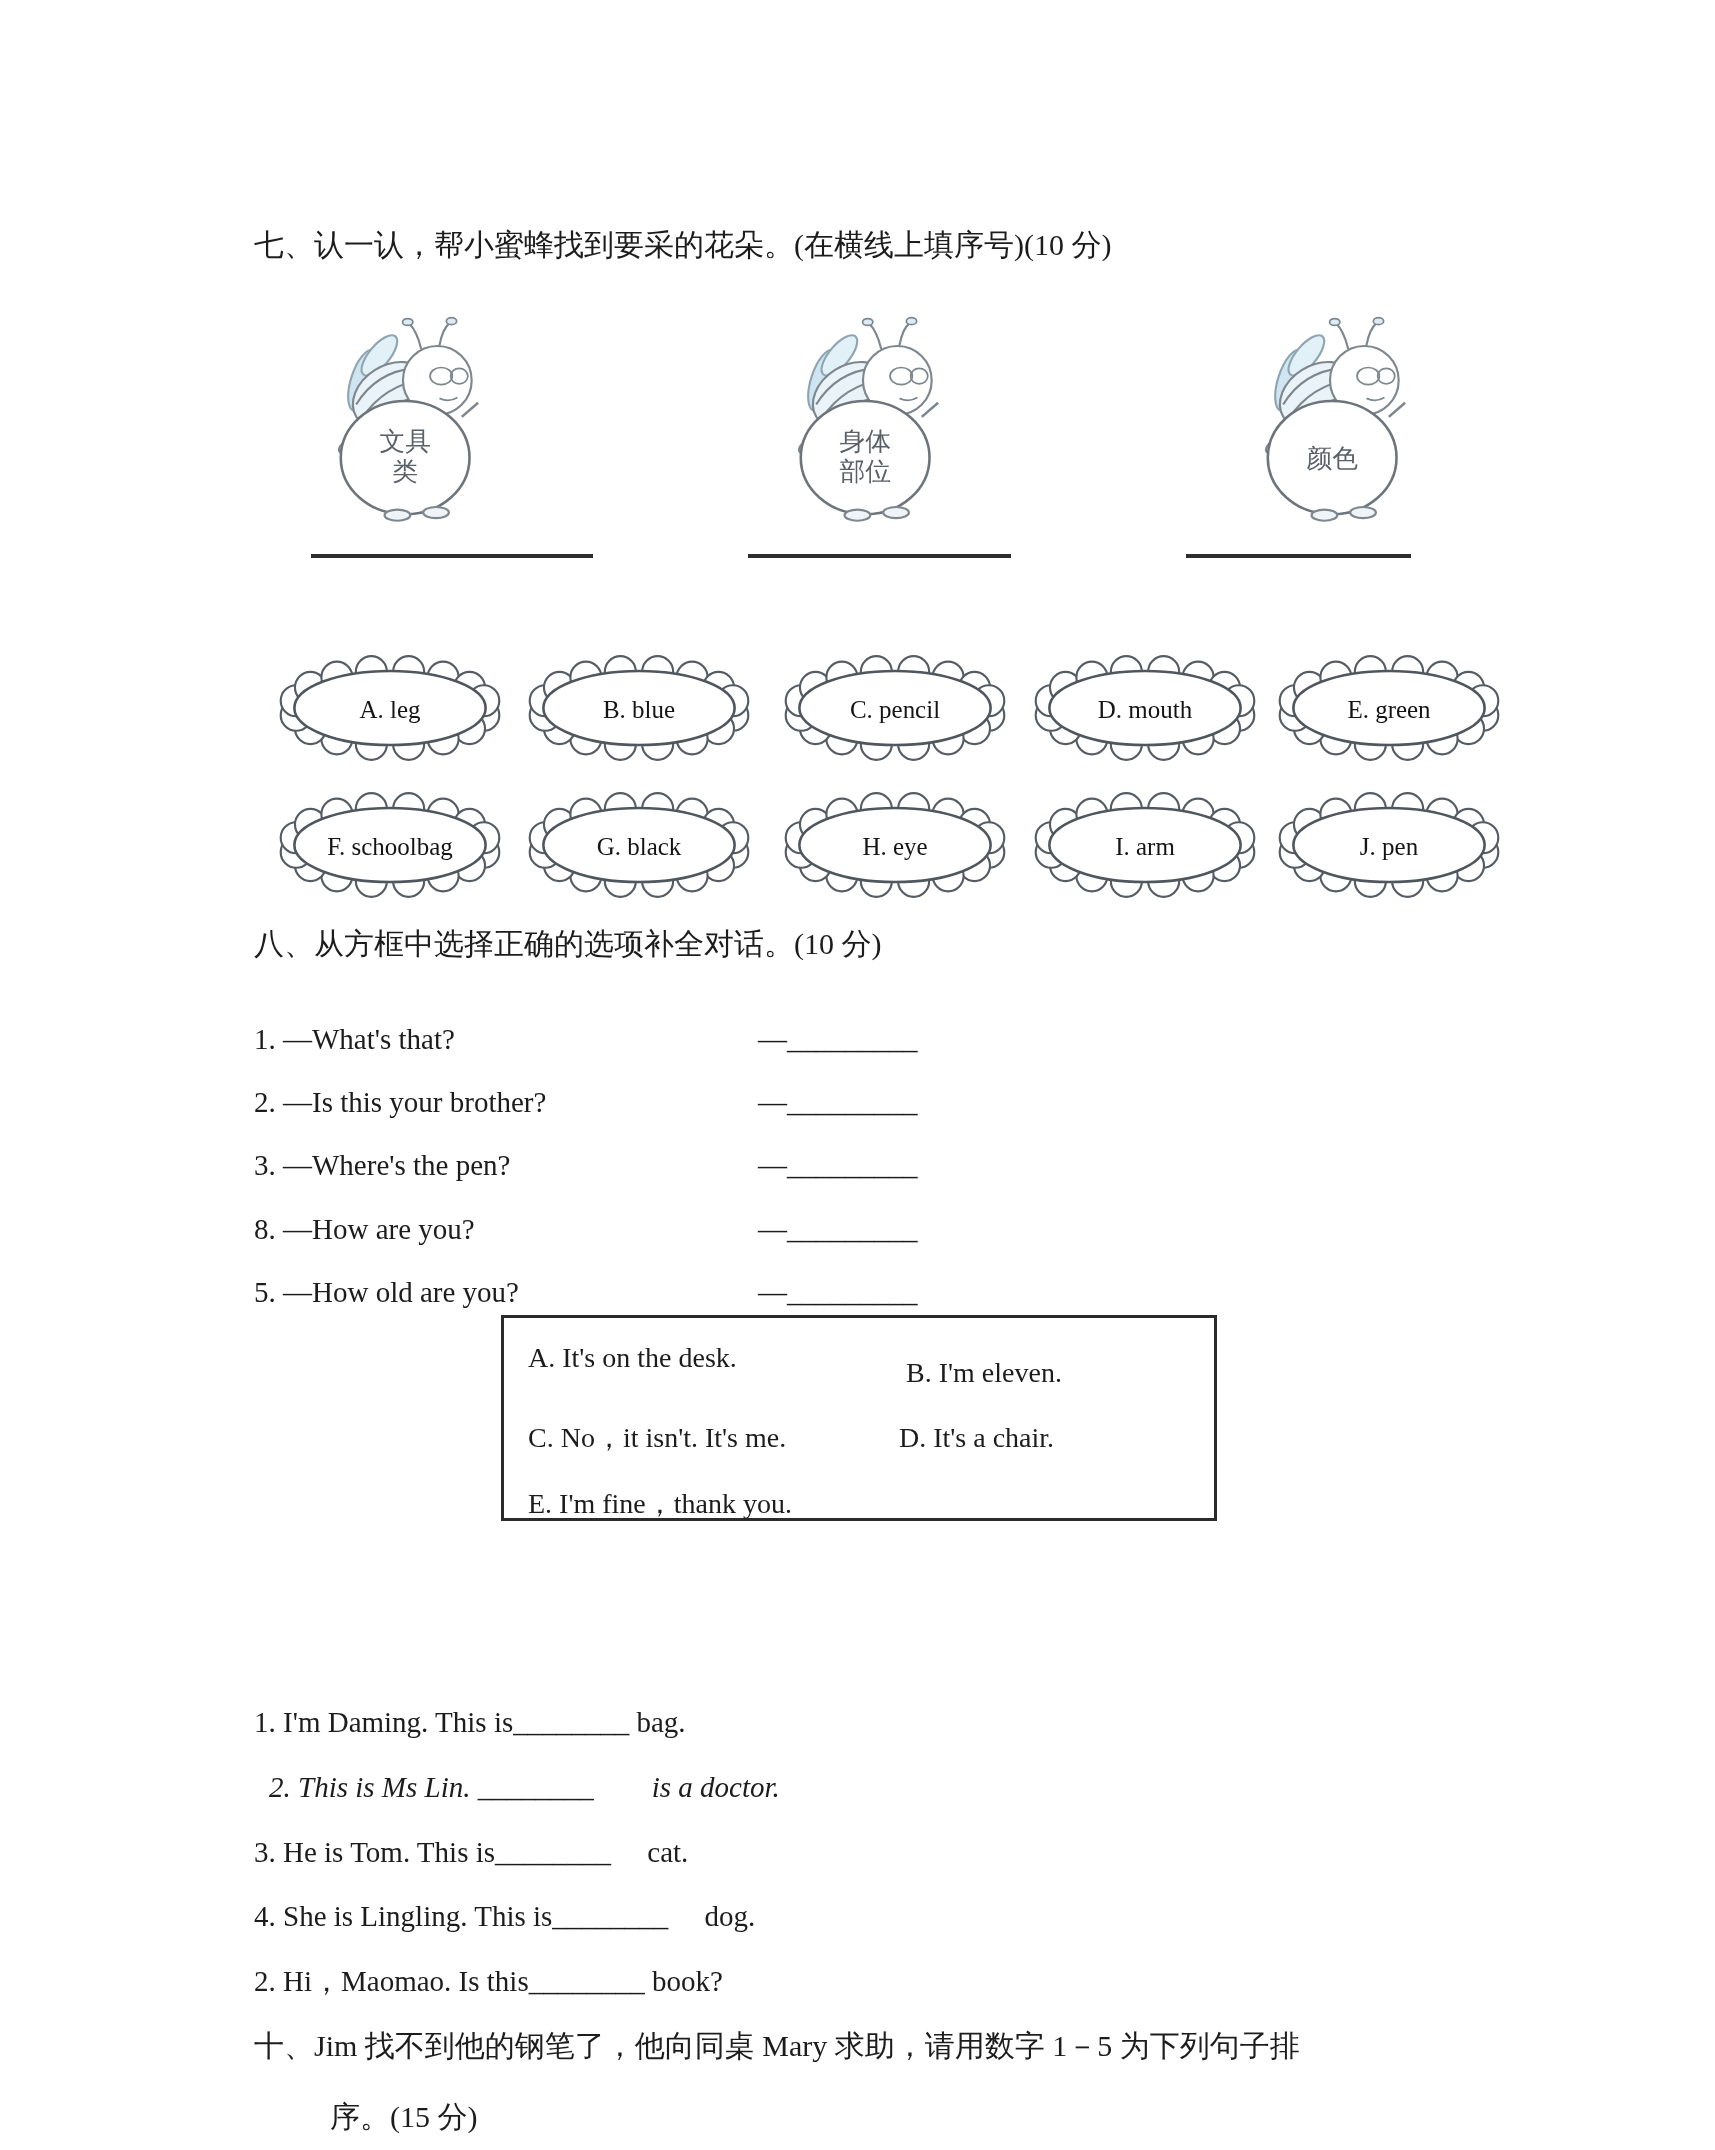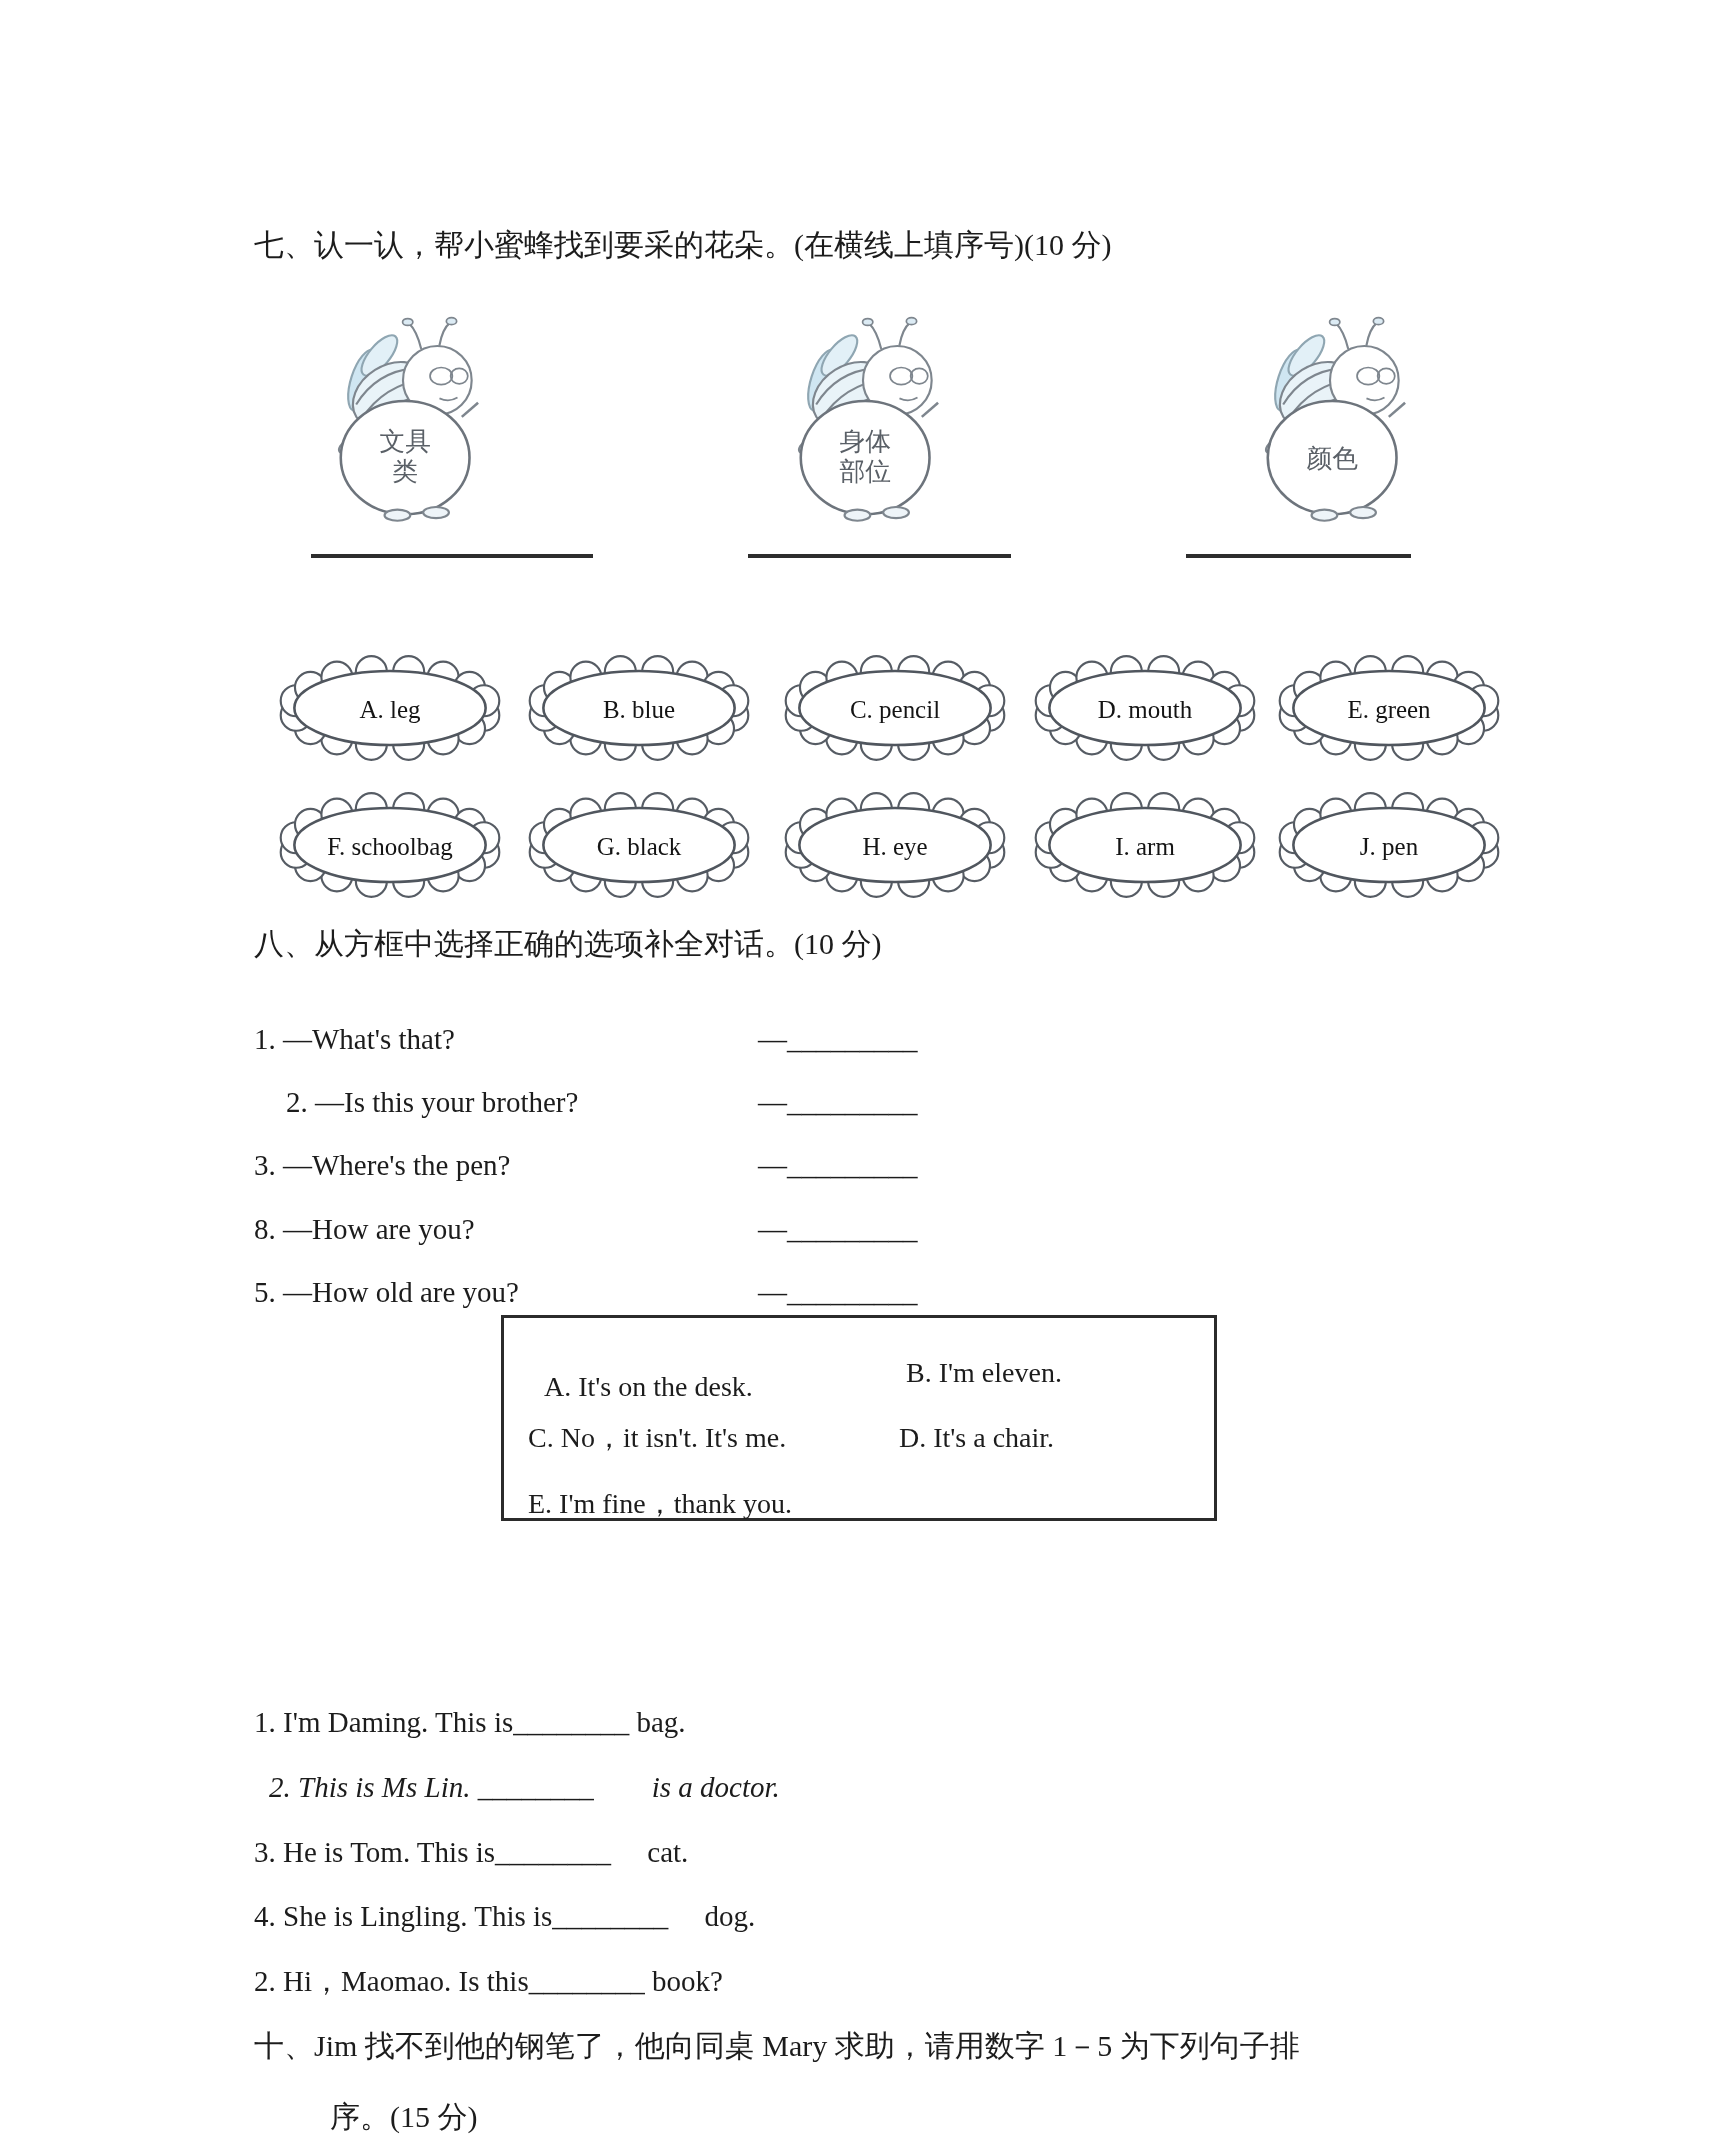--- a/index.html
+++ b/index.html
@@ -361,31 +361,31 @@
       <ellipse class="flower-inner" cx="260" cy="125" rx="222" ry="86"></ellipse>
       <text class="flower-label" x="260" y="148" text-anchor="middle">J. pen</text>
     </svg>
   </div>
     </div>
 
   <div class="line title" style="left:254px;top:926px">八、从方框中选择正确的选项补全对话。(10 分)</div>
   <div id="questions">
       <div class="line" style="left: 254px; top: 1022px;">1. —What's that?</div>
       <div class="line" style="left: 758px; top: 1022px;">—_________</div>
-      <div class="line" style="left: 254px; top: 1085px; margin-left: 32px;">2. —Is this your brother?</div>
+      <div class="line" style="left: 254px; top: 1085px;">2. —Is this your brother?</div>
       <div class="line" style="left: 758px; top: 1085px;">—_________</div>
       <div class="line" style="left: 254px; top: 1148px;">3. —Where's the pen?</div>
       <div class="line" style="left: 758px; top: 1148px;">—_________</div>
       <div class="line" style="left: 254px; top: 1212px;">8. —How are you?</div>
       <div class="line" style="left: 758px; top: 1212px;">—_________</div>
       <div class="line" style="left: 254px; top: 1275px;">5. —How old are you?</div>
       <div class="line" style="left: 758px; top: 1275px;">—_________</div>
     </div>
   <div class="answer-box" id="abox">
-      <div class="abox-opt" style="left: 24px; top: 52px; margin-left: 16px;">A. It's on the desk.</div>
+      <div class="abox-opt" style="left: 24px; top: 23px;">A. It's on the desk.</div>
       <div class="abox-opt" style="left: 402px; top: 38px;">B. I'm eleven.</div>
       <div class="abox-opt" style="left: 24px; top: 103px;">C. No，it isn't. It's me.</div>
       <div class="abox-opt" style="left: 395px; top: 103px;">D. It's a chair.</div>
       <div class="abox-opt" style="left: 24px; top: 169px;">E. I'm fine，thank you.</div>
     </div>
 
   <div id="sentences">
       <div class="line" style="left: 254px; top: 1705px;">1. I'm Daming. This is________ bag.</div>
       <div class="line" style="left: 269px; top: 1770px; font-style: italic;">2. This is Ms Lin. ________        is a doctor.</div>
       <div class="line" style="left: 254px; top: 1835px; text-align: center;">3. He is Tom. This is________     cat.</div>

